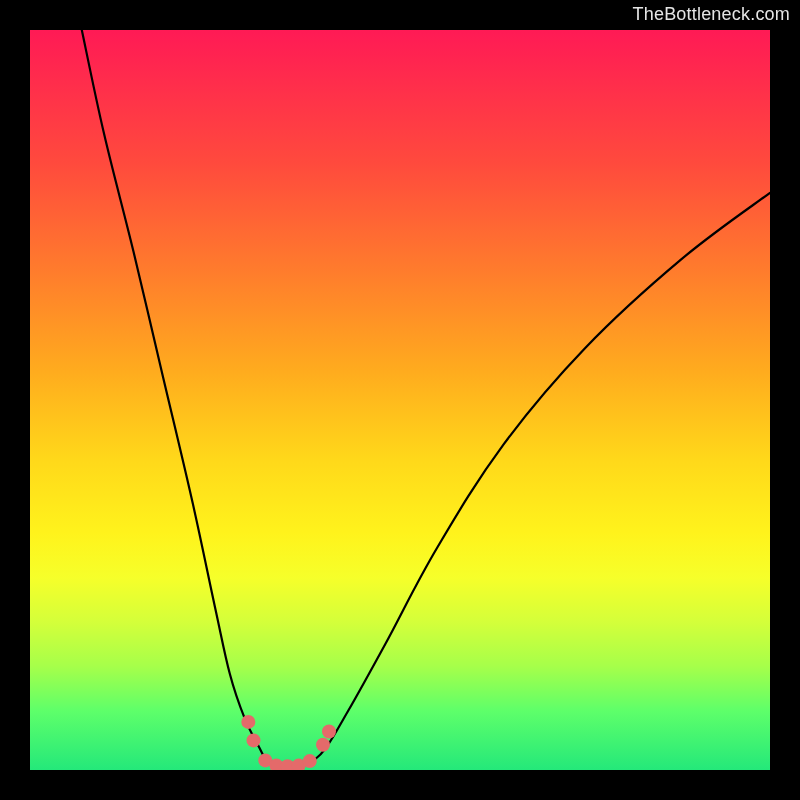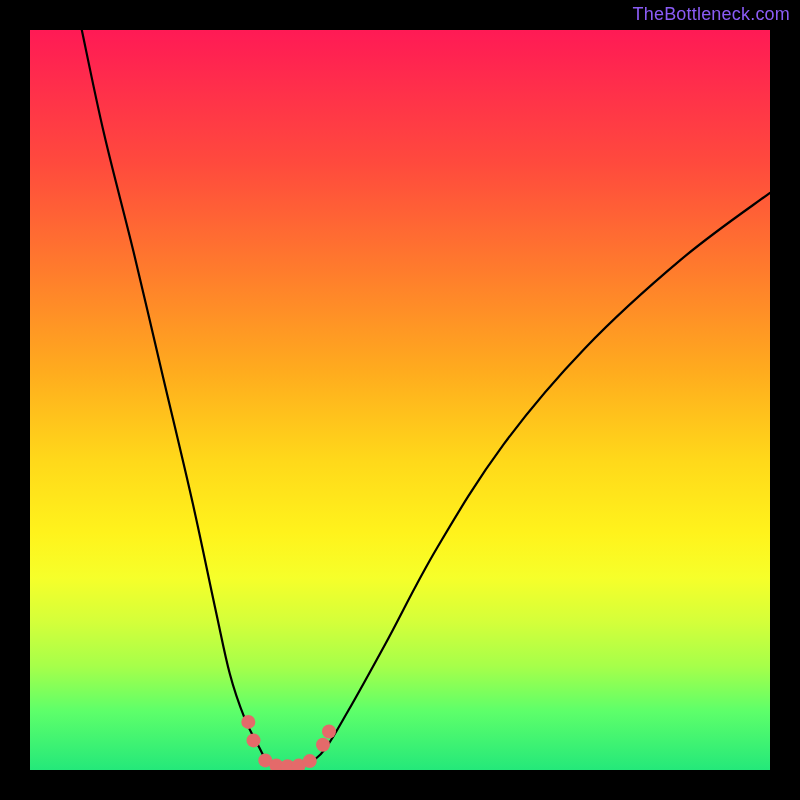--- a/index.html
+++ b/index.html
@@ -65,21 +65,21 @@
     stroke-linejoin: round;
   }
   .marker {
     fill: #e46a6a;
     stroke: none;
   }
   .attribution {
     position: absolute;
     top: 4px;
     right: 10px;
-    color: #8b5cf6;
+    color: #e5e5e5;
     font-size: 18px;
     letter-spacing: 0.2px;
     user-select: none;
   }
 </style>
 </head>
 <body>
 
 <div class="frame">
 

